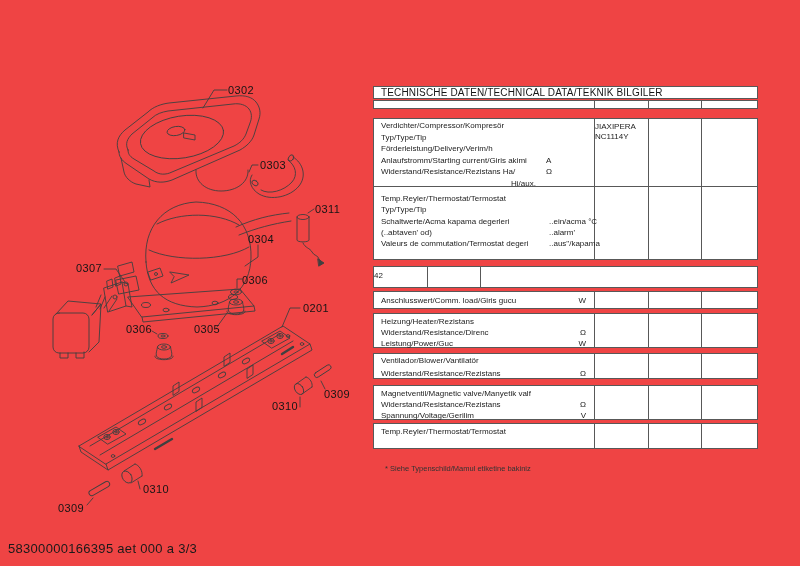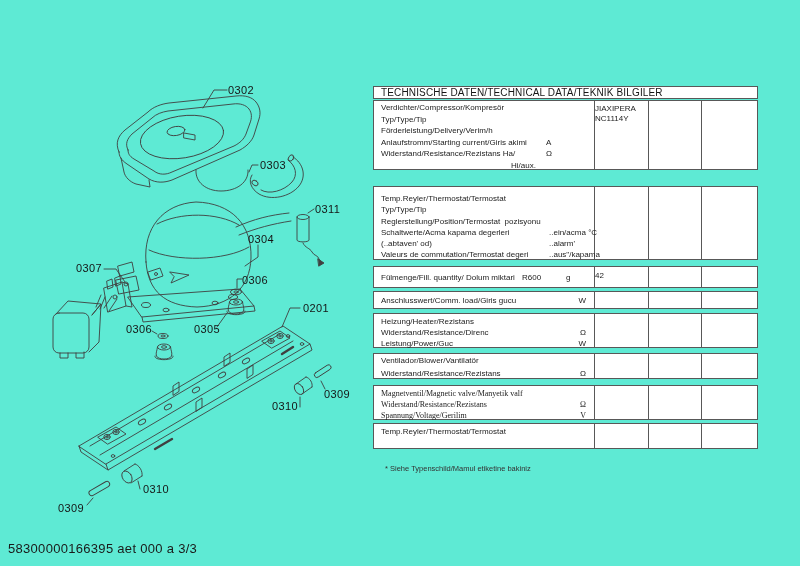--- a/index.html
+++ b/index.html
@@ -1,37 +1,37 @@
 <!DOCTYPE html>
 <html><head>
 <meta charset="utf-8">
 <style>
   html,body{margin:0;padding:0;background:#fff;}
-  .page{position:relative;width:800px;height:566px;background:#5eead4;
+  .page{position:relative;width:800px;height:566px;background:#ef4444;
         font-family:"Liberation Sans",sans-serif;overflow:hidden;}
 
   
   .diagram{position:absolute;left:0;top:0;}
   .co{position:absolute;font-size:11px;color:#151515;letter-spacing:.4px;white-space:nowrap;}
 
   
   .blk{position:absolute;left:373px;width:385px;border:1px solid #585858;
        box-sizing:border-box;display:flex;background:#fff;}
   .hdr{font-size:10px;color:#161616;align-items:center;padding-left:7px;letter-spacing:.15px;}
   .cl{width:221px;border-right:1px solid #585858;box-sizing:border-box;
       padding-left:7px;position:relative;}
   .cv{width:54px;border-right:1px solid #585858;box-sizing:border-box;
       font-size:8px;color:#222;text-align:left;}
   .cv.c2{width:53px;}
   .cv.last{flex:1;border-right:none;}
   .tl{position:relative;font-size:8px;line-height:11.6px;color:#222;white-space:pre;}
   .b2 .tl{line-height:11.3px;}
   .b5 .tl{line-height:11.0px;}
   .b6 .tl{line-height:12.6px;}
-  .b7 .tl{line-height:11.0px;font-family:Liberation Serif, serif;}
+  .b7 .tl{line-height:11.0px;}
   .pt1{padding-top:1px;} .pt2{padding-top:2px;} .pt6{padding-top:6px;}
   .uA{position:absolute;left:165px;top:0;}
   .uSw{position:absolute;left:156px;top:0;margin-left:12px;}
   .uR{position:absolute;right:8px;top:0;}
   .indent{padding-left:130px;}
   .m1{position:absolute;left:148px;top:5px;}
   .m2{position:absolute;left:192px;top:5px;}
   .vwrap{padding-top:3px;line-height:9.6px;}
   .v54{padding-top:4px;}
   .footnote{position:absolute;left:385px;top:464px;font-size:7.5px;color:#333;}
@@ -210,21 +210,21 @@
     <span>TECHNISCHE DATEN/TECHNICAL DATA/TEKNIK BILGILER</span>
   </div>
 
   <div class="blk" style="top:100px;height:9px">
     <div class="cl"></div>
     <div class="cv"></div>
     <div class="cv c2"></div>
     <div class="cv last"></div>
   </div>
 
-  <div class="blk" style="top:100px;height:70px">
+  <div class="blk" style="top:118px;height:70px">
     <div class="cl pt1">
       <div class="tl"><span>Verdichter/Compressor/Kompresör</span></div>
       <div class="tl"><span>Typ/Type/Tip</span></div>
       <div class="tl"><span>Förderleistung/Delivery/Verim/h</span></div>
       <div class="tl"><span>Anlaufstromm/Starting current/Giris akimi</span><span class="uA">A</span></div>
       <div class="tl"><span>Widerstand/Resistance/Rezistans Ha/</span><span class="uA">Ω</span></div>
       <div class="tl indent"><span>Hi/aux.</span></div>
     </div>
     <div class="cv">
       <div class="vwrap">
@@ -233,36 +233,30 @@
       </div>
     </div>
     <div class="cv c2"></div>
     <div class="cv last"></div>
   </div>
 
   <div class="blk b2" style="top:186px;height:74px">
     <div class="cl pt6">
       <div class="tl"><span>Temp.Reyler/Thermostat/Termostat</span></div>
       <div class="tl"><span>Typ/Type/Tip</span></div>
-      <div class="tl"><span>Reglerstellung/Position/Termostat  pozisyonu</span></div>
       <div class="tl"><span>Schaltwerte/Acma kapama degerleri</span><span class="uSw">..ein/acma °C</span></div>
       <div class="tl"><span>(..abtaven' od)</span><span class="uSw">..alarm'</span></div>
       <div class="tl"><span>Valeurs de commutation/Termostat degeri</span><span class="uSw">..aus"/kapama</span></div>
     </div>
     <div class="cv"></div>
     <div class="cv c2"></div>
     <div class="cv last"></div>
   </div>
 
   <div class="blk" style="top:266px;height:22px">
-    <div class="cl">
-      <div class="tl" style="padding-top:5px"><span>Fülmenge/Fill. quantity/ Dolum miktari</span></div>
-      <span class="m1 tl">R600</span>
-      <span class="m2 tl">g</span>
-    </div>
     <div class="cv">
         <div class="v54">42</div>
       </div>
     <div class="cv c2"></div>
     <div class="cv last"></div>
   </div>
 
   <div class="blk" style="top:291px;height:18px">
     <div class="cl">
       <div class="tl" style="padding-top:3px"><span>Anschlusswert/Comm. load/Giris gucu</span><span class="uR" style="top:3px">W</span></div>

